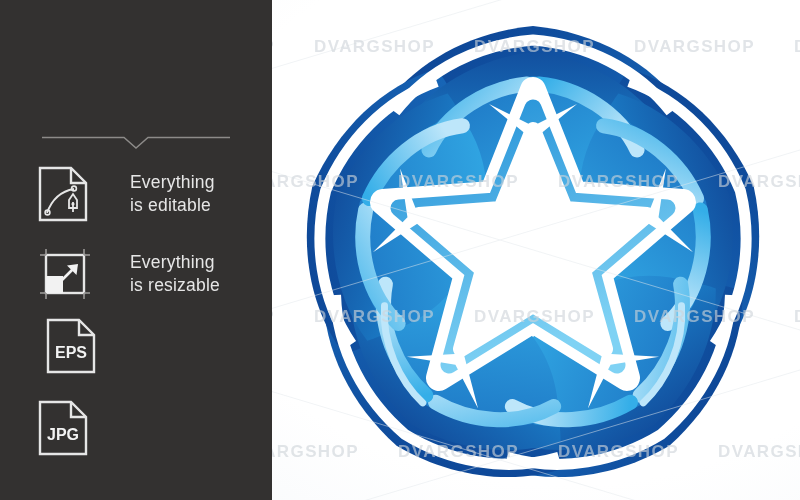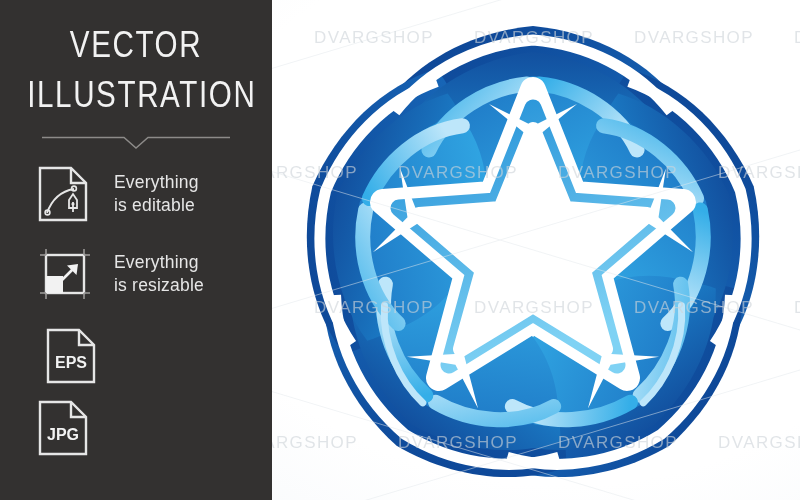--- a/index.html
+++ b/index.html
@@ -23,39 +23,39 @@
   }
   #title-1{font-size:37px;}
   #title-2{font-size:37px;margin-top:13px;}
 
   #divider{position:absolute;left:42px;top:136px;width:188px;height:14px;}
 
   
   .feature{position:absolute;left:38px;display:flex;align-items:center;}
   .feature-icon{width:52px;height:56px;flex:0 0 52px;}
   .feature-label{
-    margin-left:24px;color:#e6e6e6;font-size:17.5px;line-height:1.32;
+    margin-left:40px;color:#e6e6e6;font-size:17.5px;line-height:1.32;
     font-weight:400;letter-spacing:.2px;white-space:pre-line;
   }
   #feature-0{top:166px;}
   #feature-1{top:246px;}
-  #feature-2{top:328px;padding-left:8px;}
+  #feature-2{top:318px;padding-left:8px;}
   #feature-3{top:400px;}
 
   
   #art-panel{position:absolute;left:272px;top:0;width:528px;height:500px;overflow:hidden;
     background:radial-gradient(ellipse 120% 95% at 55% 42%,#ffffff 58%,#f4f7fa 100%);}
   #artwork{position:absolute;left:-272px;top:0;width:800px;height:500px;}
 
   
   #watermarks{position:absolute;left:0;top:0;width:800px;height:500px;z-index:6;pointer-events:none;}
   .wm{
     position:absolute;color:#cfd5da;opacity:.62;
-    font-size:17px;font-weight:400;letter-spacing:1.4px;
-    font-family:"Liberation Sans","DejaVu Sans",sans-serif;white-space:nowrap;
+    font-size:17px;font-weight:700;letter-spacing:1.4px;
+    font-family:"Liberation Sans","DejaVu Sans",sans-serif;white-space:nowrap;margin-top:9px;
   }
   #wm-mask{position:absolute;left:0;top:0;width:272px;height:500px;background:#333130;z-index:7;}
 </style>
 </head>
 <body>
 
 <div id="stage">
 
   <div id="art-panel">
     <svg id="artwork" viewBox="0 0 800 500">
@@ -295,24 +295,20 @@
         <div class="wm" style="color: rgb(207, 213, 218); left: 398px; top: 433px;">DVARGSHOP</div>
         <div class="wm" style="color: rgb(207, 213, 218); left: 558px; top: 433px;">DVARGSHOP</div>
         <div class="wm" style="color: rgb(207, 213, 218); left: 718px; top: 433px;">DVARGSHOP</div>
       </div>
   </div>
 
   <div id="wm-mask"></div>
 
   <div id="left-panel" style="z-index:8">
 
-    <div id="title-block">
-      <div class="title-line" id="title-1">VECTOR</div>
-      <div class="title-line" id="title-2">ILLUSTRATION</div>
-    </div>
 
     <svg id="divider" viewBox="0 0 188 14">
       <path d="M0,1.5 L82,1.5 L94,12 L106,1.5 L188,1.5" fill="none" stroke="#8d8b89" stroke-width="1.4"></path>
     </svg>
 
     <div class="feature" id="feature-0">
       <svg class="feature-icon" viewBox="0 0 52 56">
         <path d="M2,2 H33 L48,17 V54 H2 Z" fill="none" stroke="#e6e6e6" stroke-width="2.4"></path>
         <path d="M33,2 V17 H48" fill="none" stroke="#e6e6e6" stroke-width="2.4"></path>
         <path d="M9,47 C 14,33 24,25 36,23" fill="none" stroke="#e6e6e6" stroke-width="1.8"></path>

